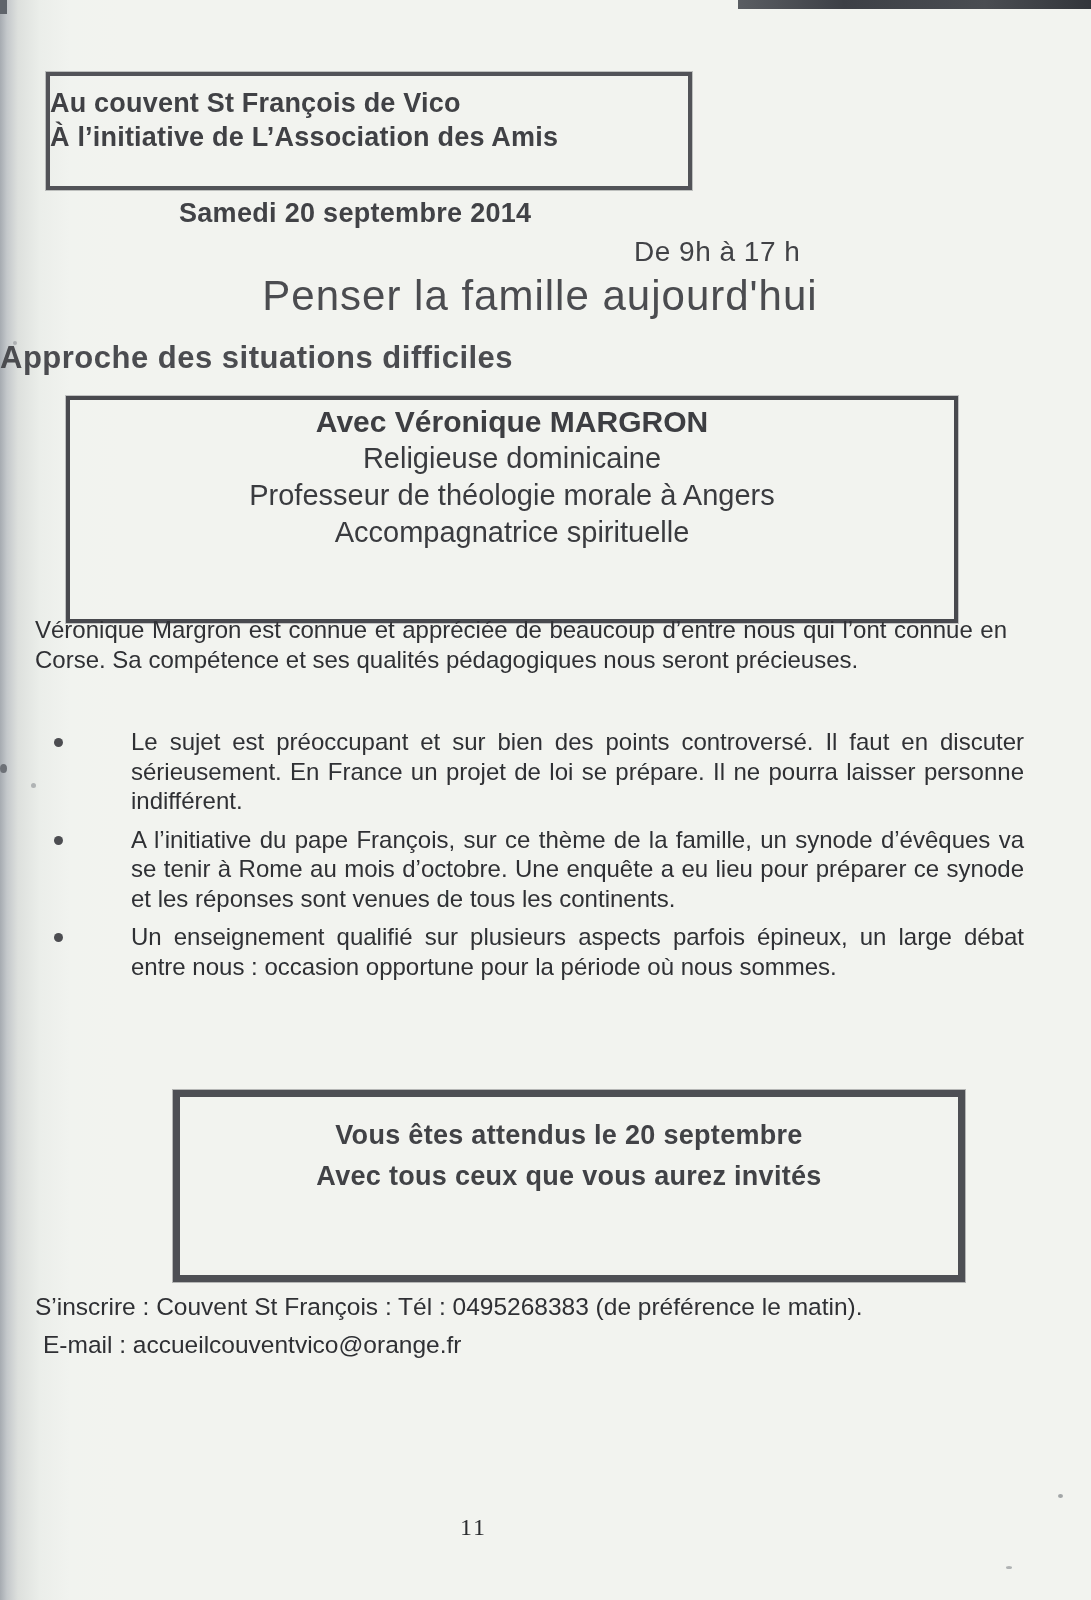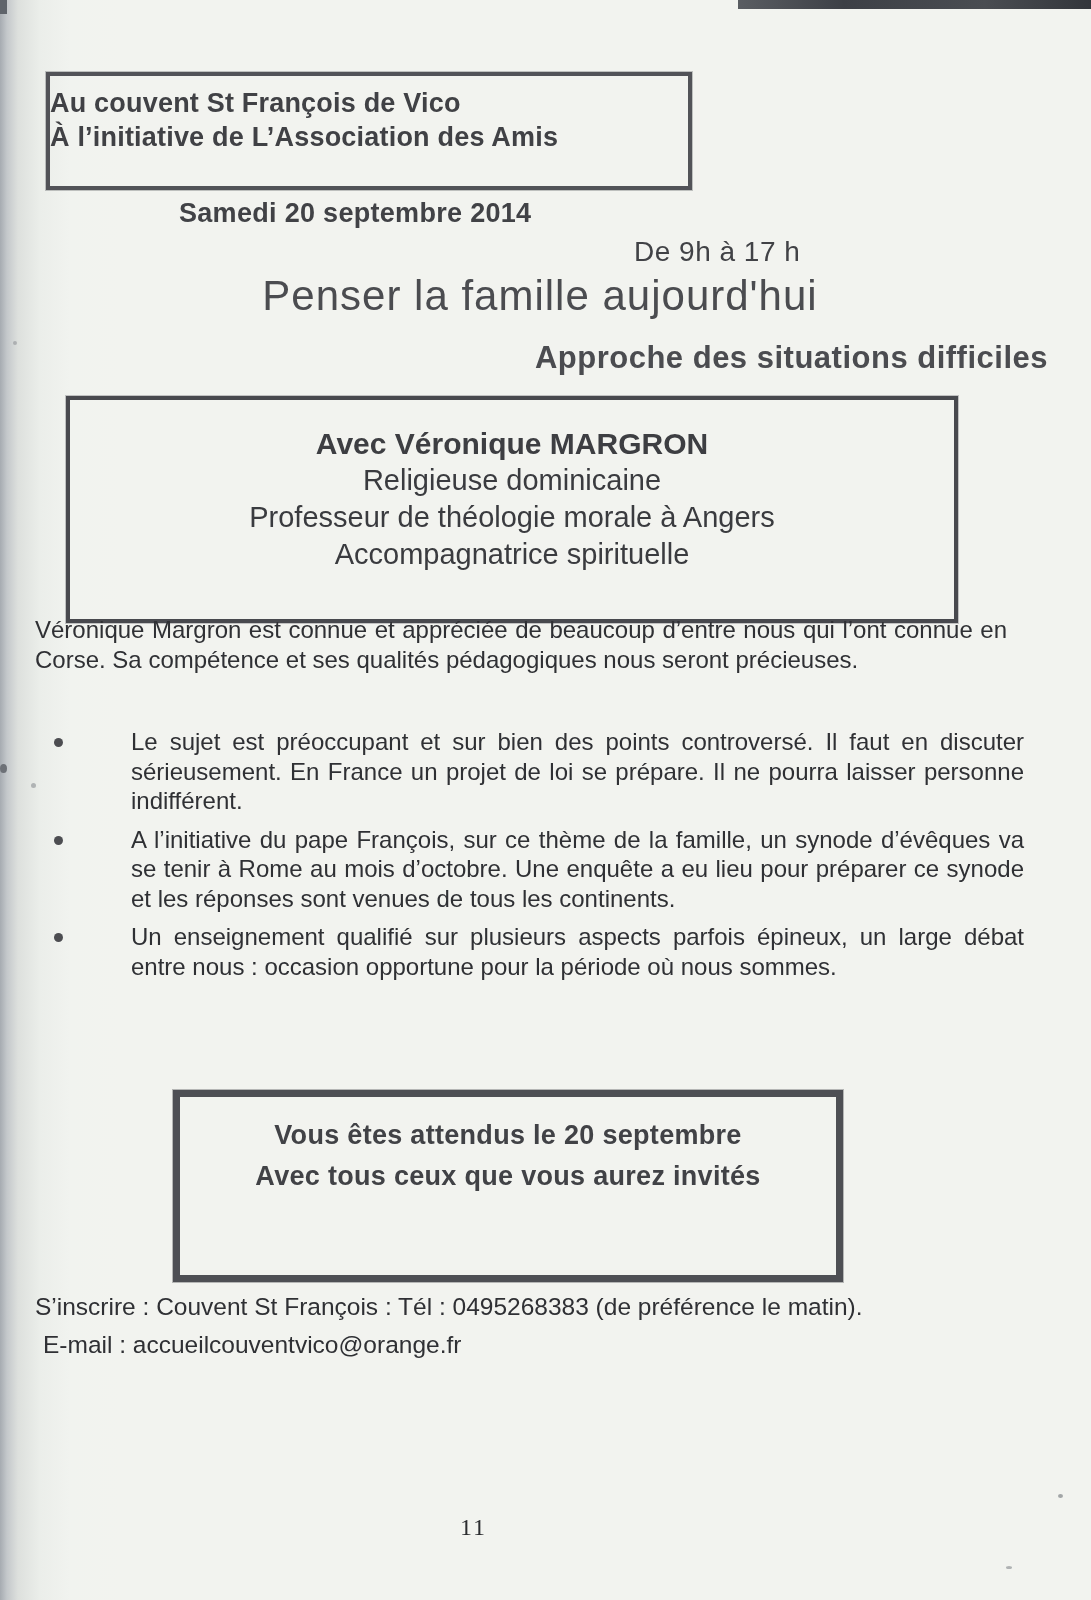--- a/index.html
+++ b/index.html
@@ -41,28 +41,28 @@
   }
   .time-line {
     position: absolute; left: 634px; top: 236px;
     font-size: 28px; font-weight: normal; color: #414246; letter-spacing: .5px;
   }
   .main-title {
     position: absolute; left: 0; top: 272px; width: 1080px; text-align: center;
     font-size: 42px; font-weight: 400; color: #4b4c50; letter-spacing: 1px;
   }
   .subtitle {
-    position: absolute; left: 8px; top: 340px; width: 1040px; text-align: right;
+    position: absolute; left: 0; top: 340px; width: 1040px; text-align: left;
     font-size: 31px; font-weight: 600; color: #4b4c50; letter-spacing: .5px;
   }
   .speaker-box {
     position: absolute; left: 66px; top: 396px; width: 892px; height: 227px;
     box-sizing: border-box; border: 4px solid #48494e;
     box-shadow: 0 0 0 1px rgba(80,81,86,.3);
-    padding-top: 25px; text-align: center;
+    padding-top: 3px; text-align: center;
   }
   .speaker-box .ln { font-size: 29px; line-height: 37px; color: #3a3b3f; }
   .speaker-box .ln.bold { font-weight: bold; font-size: 30px; color: #3d3e42; }
 
   .intro {
     position: absolute; left: 35px; top: 615px; width: 972px; margin: 0;
     font-size: 24px; line-height: 29.5px; text-align: justify; color: #2f3034;
   }
   .bullets {
     position: absolute; left: 35px; top: 711px; width: 973px; margin: 16px; padding: 0;
@@ -70,21 +70,21 @@
   }
   .bullets li {
     position: relative; padding-left: 80px; margin: 0 0 9px 0;
     font-size: 24px; line-height: 29.5px; text-align: justify; color: #2f3034;
   }
   .bullets .dot {
     position: absolute; left: 3px; top: 11px; width: 9px; height: 9px;
     border-radius: 50%; background: #4c4d51;
   }
   .invite-box {
-    position: absolute; left: 173px; top: 1090px; width: 670px; height: 192px;
+    position: absolute; left: 173px; top: 1090px; width: 792px; height: 192px;
     box-sizing: border-box; border: 7px solid #4e4f54;
     box-shadow: 0 0 0 1px rgba(90,90,95,.4);
     padding-top: 18px; text-align: center;
   }
   .invite-box .ln {
     font-size: 27px; font-weight: bold; color: #414246; line-height: 41px; letter-spacing: .3px;
   }
   .contact {
     position: absolute; left: 35px; top: 1290px; width: 980px;
     font-size: 24.5px; line-height: 34px; color: #2f3034;

